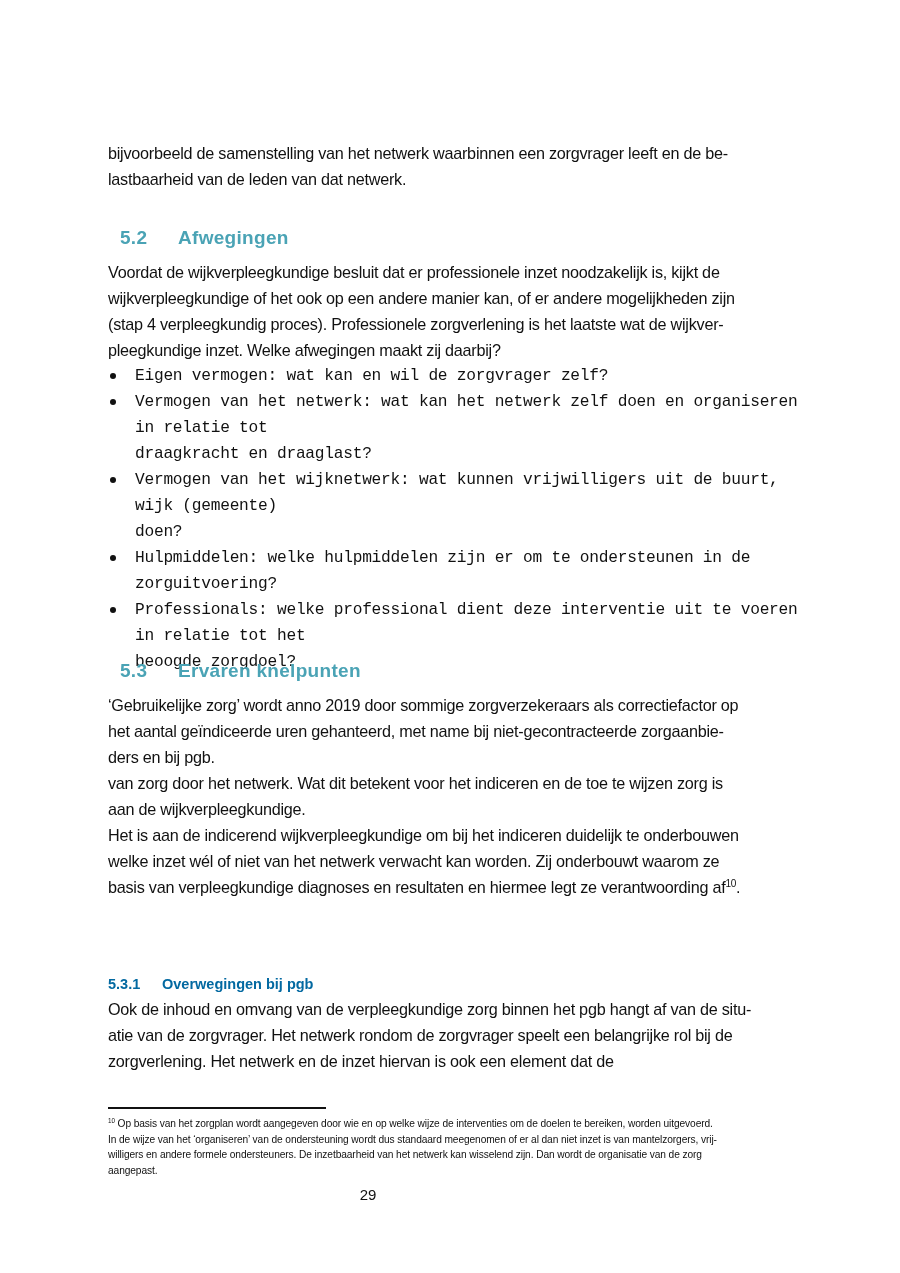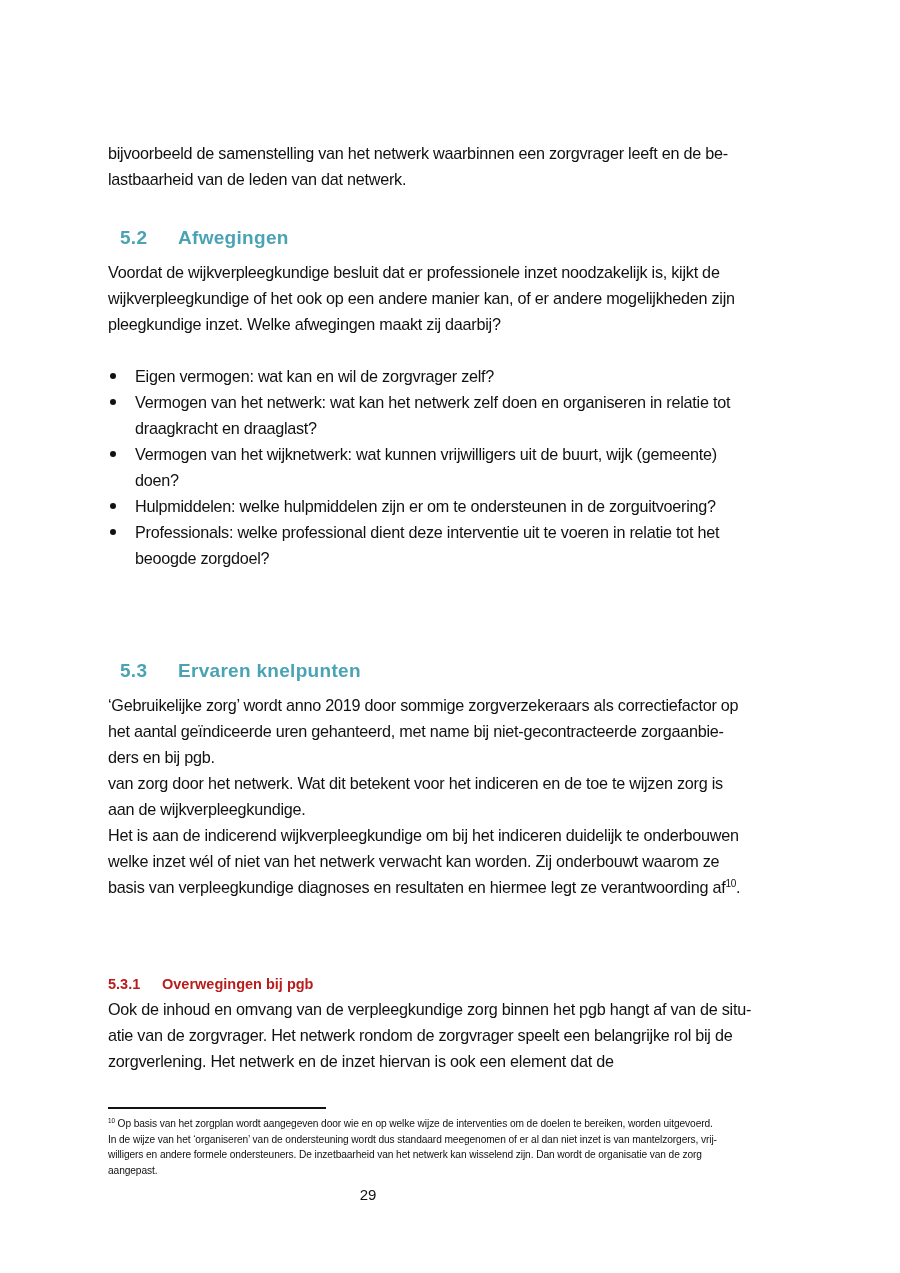--- a/index.html
+++ b/index.html
@@ -31,21 +31,21 @@
     }
     .h2 .num {
       display: inline-block;
       width: 58px;
     }
     .h3 {
       position: absolute;
       left: 108px;
       font-size: 14.5px;
       font-weight: bold;
-      color: #b91c1c;
+      color: #0369a1;
       margin: 0;
     }
     .h3 .num {
       display: inline-block;
       width: 54px;
     }
     .block {
       position: absolute;
       left: 108px;
       width: 690px;
@@ -54,20 +54,21 @@
       list-style: none;
       margin: 0;
       padding: 0;
     }
     ul.bullets li {
       position: relative;
       padding-left: 27px;
       font-size: 16.2px;
       line-height: 26px;
       letter-spacing: -0.25px;
+      font-family: Liberation Mono, monospace;
     }
     ul.bullets li .bullet {
       position: absolute;
       left: 2px;
       top: 10px;
       width: 6px;
       height: 6px;
       border-radius: 50%;
       background: #111111;
     }
@@ -110,20 +111,21 @@
   <p class="para">lastbaarheid van de leden van dat netwerk.</p>
 </div>
 
 <h2 class="h2" style="top:215px;">
   <span class="num">5.2</span><span>Afwegingen</span>
 </h2>
 
 <div class="block" style="top:259px;">
   <p class="para">Voordat de wijkverpleegkundige besluit dat er professionele inzet noodzakelijk is, kijkt de</p>
   <p class="para">wijkverpleegkundige of het ook op een andere manier kan, of er andere mogelijkheden zijn</p>
+  <p class="para">(stap 4 verpleegkundig proces). Professionele zorgverlening is het laatste wat de wijkver-</p>
   <p class="para">pleegkundige inzet. Welke afwegingen maakt zij daarbij?</p>
 </div>
 
 <div class="block" style="top:363px;">
   <ul class="bullets">
     <li>
       <span class="bullet"></span>
       <div>Eigen vermogen: wat kan en wil de zorgvrager zelf?</div>
     </li>
     <li>

